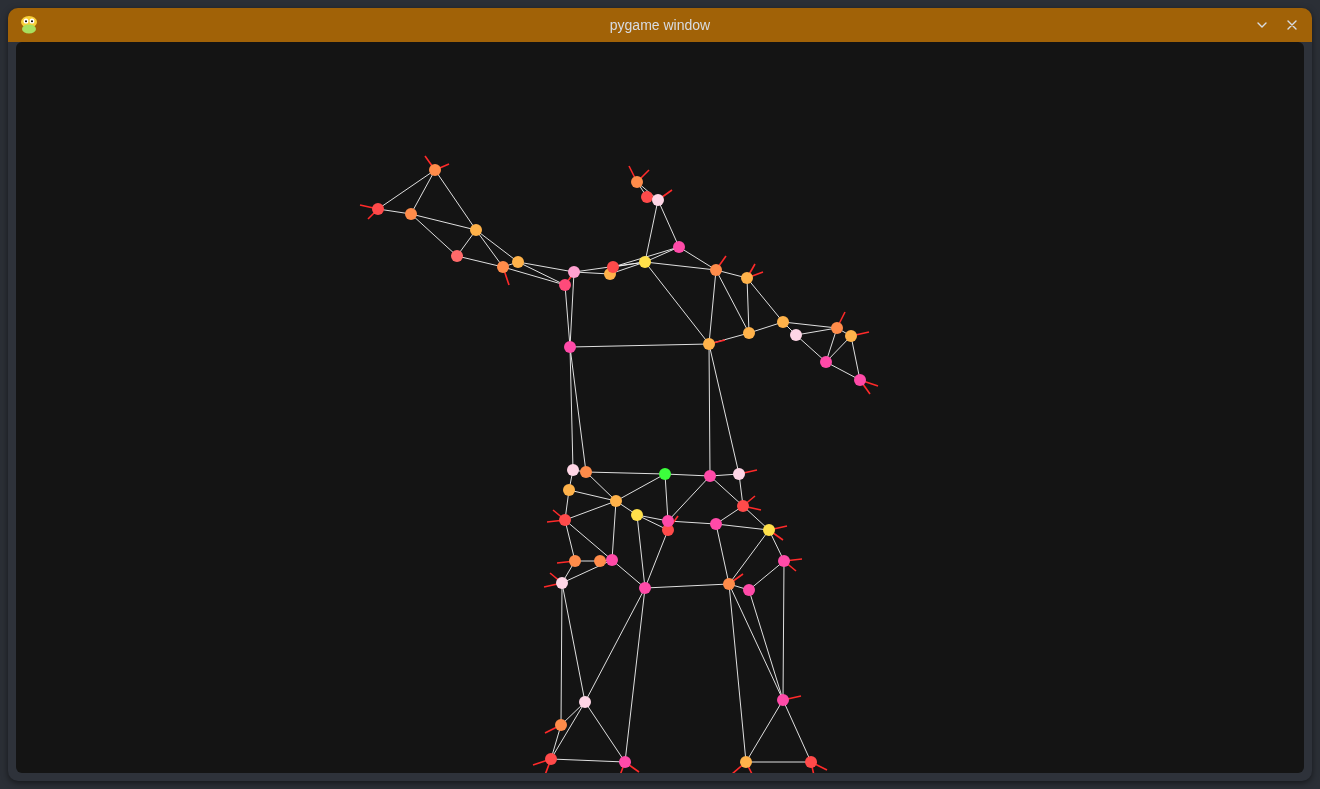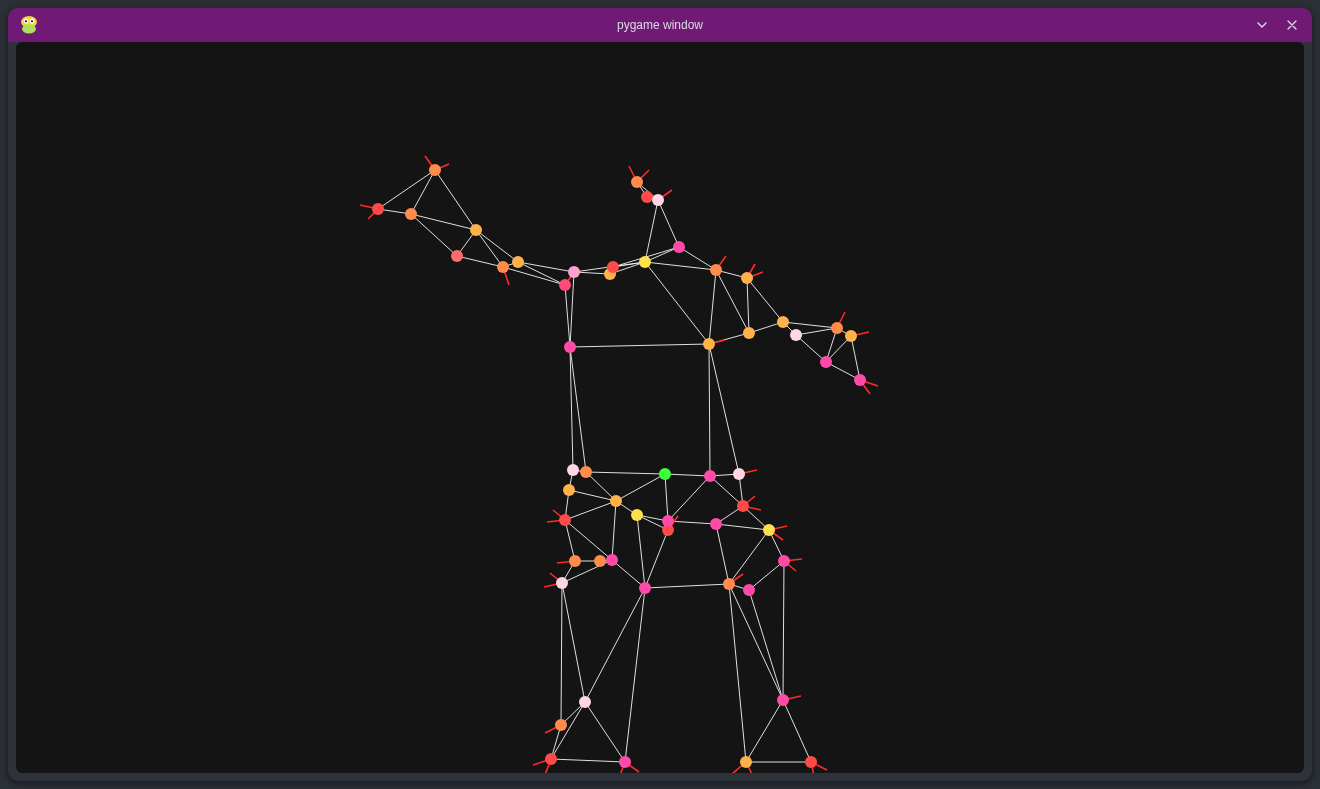--- a/index.html
+++ b/index.html
@@ -1,17 +1,17 @@
 <!DOCTYPE html>
 <html><head>
 <meta charset="utf-8">
 <style>
   html,body{margin:0;padding:0;width:1320px;height:789px;background:#2b2f36;font-family:sans-serif;overflow:hidden}
   .window{position:absolute;left:8px;top:8px;width:1304px;height:773px;background:#2e323a;border-radius:10px;box-shadow:0 2px 6px rgba(0,0,0,.5);overflow:hidden}
-  .titlebar{height:34px;background:#701a75;display:flex;align-items:center;position:relative;color:#d8dce2;font-size:12px}
+  .titlebar{height:34px;background:#a16207;display:flex;align-items:center;position:relative;color:#d8dce2;font-size:14px}
   .titlebar .title{position:absolute;left:0;right:0;text-align:center;pointer-events:none}
   .app-icon{position:absolute;left:10px;top:5px;width:22px;height:22px}
   .win-controls{position:absolute;right:6px;top:0;height:34px;display:flex;align-items:center;gap:2px}
   .win-btn{width:28px;height:28px;display:flex;align-items:center;justify-content:center;color:#d8dce2;border-radius:4px;cursor:pointer}
   .content{position:absolute;left:8px;right:8px;top:34px;bottom:8px;background:#141414;border-radius:6px}
   svg.canvas{width:100%;height:100%;display:block}
 </style>
 </head>
 <body>
 

